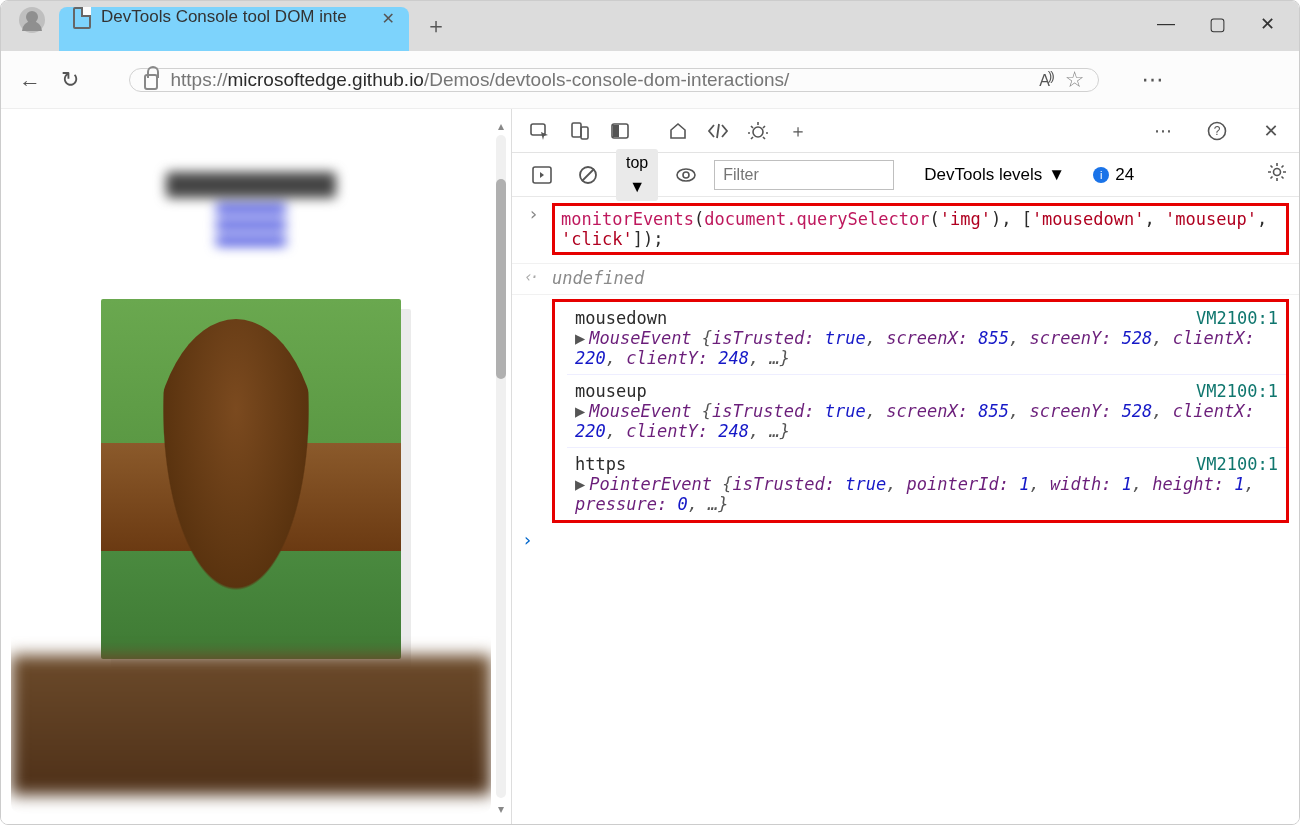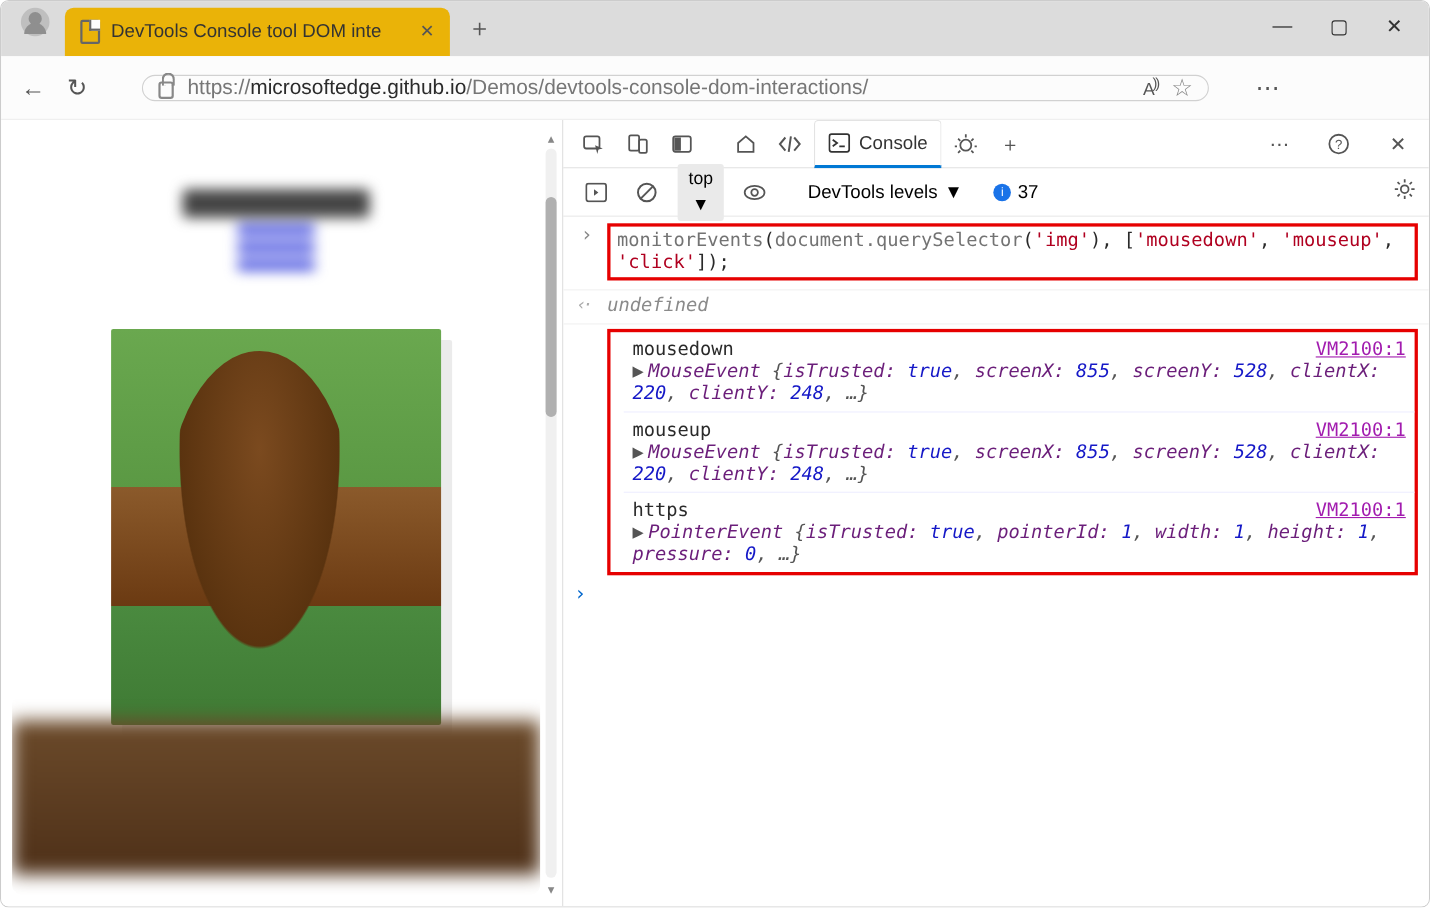--- a/index.html
+++ b/index.html
@@ -5,21 +5,21 @@
 * { box-sizing: border-box; margin: 0; padding: 0; }
 body { font-family: "Segoe UI", Arial, sans-serif; background: #fff; width: 1300px; height: 825px; overflow: hidden; }
 
 .window { width: 1300px; height: 825px; display: flex; flex-direction: column; border: 1px solid #ccc; border-radius: 8px; overflow: hidden; }
 
 .titlebar { height: 50px; background: #dcdcdc; display: flex; align-items: flex-end; position: relative; }
 .profile { width: 26px; height: 26px; border-radius: 50%; background: #bfbfbf; margin: 0 14px 12px 18px; position: relative; align-self: center; }
 .profile::before { content: ""; position: absolute; top: 4px; left: 7px; width: 12px; height: 12px; border-radius: 50%; background: #8f8f8f; }
 .profile::after { content: ""; position: absolute; bottom: 2px; left: 3px; width: 20px; height: 10px; border-radius: 10px 10px 0 0; background: #8f8f8f; }
 
-.tab { height: 44px; background: #eab308; border-radius: 8px 8px 0 0; display: flex; align-items: center; padding: 0 10px 0 14px; min-width: 350px; gap: 10px; }
+.tab { height: 44px; background: #7dd3fc; border-radius: 8px 8px 0 0; display: flex; padding: 0 10px 0 14px; min-width: 350px; gap: 10px; }
 .tab .doc-icon { width: 18px; height: 22px; border: 2px solid #666; border-radius: 2px; position: relative; }
 .tab .doc-icon::before { content: ""; position: absolute; top: -2px; right: -2px; width: 8px; height: 8px; background: #fcfcfc; border-left: 2px solid #666; border-bottom: 2px solid #666; }
 .tab-title { font-size: 17px; color: #333; white-space: nowrap; overflow: hidden; text-overflow: ellipsis; flex: 1; }
 .tab-close { color: #555; font-size: 16px; padding: 2px 4px; cursor: pointer; }
 
 .newtab { color: #555; font-size: 22px; padding: 0 16px; align-self: center; cursor: pointer; }
 
 .winctrl { position: absolute; right: 0; top: 0; display: flex; gap: 34px; padding: 12px 24px; color: #333; font-size: 18px; }
 .winctrl span { cursor: pointer; }
 
@@ -64,32 +64,32 @@
 .issue-badge { margin-left: 18px; display: flex; align-items: center; gap: 6px; font-size: 17px; }
 .issue-dot { width: 16px; height: 16px; border-radius: 50%; background: #1a73e8; display:flex; align-items:center; justify-content:center; color:#fff; font-size:11px; }
 .gear { margin-left: auto; font-size: 20px; color: #555; cursor:pointer; }
 
 .dt-body { flex: 1; font-family: "Consolas", monospace; font-size: 17px; overflow: auto; padding-bottom: 10px; }
 
 .cmd-row { padding: 6px 10px 8px 40px; position: relative; }
 .cmd-row::before { content: "›"; position: absolute; left: 16px; top: 6px; color: #888; font-size: 18px; }
 .redbox { border: 3px solid #e60000; padding: 3px 6px; }
 
-.code .fn { color: #737373; }
+.code .fn { color: #be185d; }
 .code .str { color: #b00020; }
 .code .punct { color: #2a2a2a; }
 
 .return-row { padding: 4px 10px 6px 40px; position: relative; color: #8a8a8a; border-top: 1px solid #f1f1f1; border-bottom: 1px solid #f1f1f1; font-style: italic; }
 .return-row::before { content: "‹·"; position: absolute; left: 12px; top: 4px; color: #aaa; font-size: 15px; letter-spacing:-3px; }
 
 .log-block { border: 3px solid #e60000; margin: 4px 10px 0 40px; padding-left: 12px; }
 .log-entry { padding: 6px 8px 6px 8px; border-top: 1px solid #eef; font-style: italic; }
 .log-entry:first-child { border-top: none; }
 .log-head { color: #2a2a2a; font-style: normal; display:flex; }
-.log-head .src { margin-left: auto; color: #a21caf; text-decoration: underline; cursor:pointer; font-style:normal; }
+.log-head .src { margin-left: auto; color: #0f766e; cursor:pointer; font-style:normal; }
 .expander { color: #555; margin-right: 4px; font-style: normal; }
 .obj .type { color: #6b1e7a; }
 .obj .key { color: #6b1e7a; }
 .obj .val-bool { color: #1518c7; }
 .obj .val-num { color: #1518c7; }
 .obj .brace { color: #555; }
 
 .prompt-row { padding: 6px 10px; color: #0066cc; font-size: 18px; }
 
 
@@ -174,27 +174,20 @@
         <span class="dt-icon">
           <svg width="20" height="20" viewBox="0 0 20 20">
               <path d="M3 9 L10 3 L17 9 V17 H3 Z" fill="none" stroke="#555" stroke-width="1.6"></path>
             </svg>
         </span>
         <span class="dt-icon">
           <svg width="24" height="20" viewBox="0 0 24 20">
               <path d="M8 4 L3 10 L8 16 M16 4 L21 10 L16 16 M13 3 L11 17" fill="none" stroke="#555" stroke-width="1.8"></path>
             </svg>
         </span>
-        <div class="dt-tab active">
-          <svg width="20" height="18" viewBox="0 0 20 18">
-              <rect x="1" y="1" width="18" height="16" rx="2" fill="none" stroke="#333" stroke-width="1.6"></rect>
-              <path d="M4 6 L8 9 L4 12 M10 12 H15" stroke="#333" stroke-width="1.6" fill="none"></path>
-            </svg>
-          <span>Console</span>
-        </div>
         <span class="dt-icon">
           <svg width="22" height="20" viewBox="0 0 22 20">
               <circle cx="11" cy="11" r="5" fill="none" stroke="#555" stroke-width="1.6"></circle>
               <path d="M11 1 V4 M4 5 L6 7 M18 5 L16 7 M3 12 H1 M21 12 H19 M6 16 L4 18 M16 16 L18 18" stroke="#555" stroke-width="1.6"></path>
             </svg>
         </span>
         <span class="dt-icon">＋</span>
         <div class="dt-right">
           <span class="dt-icon">⋯</span>
           <span class="dt-icon">
@@ -223,27 +216,28 @@
         <div class="ctx">
           <span>top</span>
           <span>▼</span>
         </div>
         <span class="dt-icon">
           <svg width="22" height="16" viewBox="0 0 22 16">
               <ellipse cx="11" cy="8" rx="9" ry="6" fill="none" stroke="#555" stroke-width="1.6"></ellipse>
               <circle cx="11" cy="8" r="3" fill="none" stroke="#555" stroke-width="1.6"></circle>
             </svg>
         </span>
+        <input class="filter-input" placeholder="Filter" style="">
         <div class="levels">
           <span>DevTools levels</span>
           <span>▼</span>
         </div>
         <div class="issue-badge">
           <span class="issue-dot">i</span>
-          <span>37</span>
+          <span>24</span>
         </div>
         <span class="gear">
           <svg width="20" height="20" viewBox="0 0 20 20">
               <circle cx="10" cy="10" r="3.5" fill="none" stroke="#555" stroke-width="1.6"></circle>
               <path d="M10 1v3M10 16v3M1 10h3M16 10h3M3.5 3.5l2 2M14.5 14.5l2 2M16.5 3.5l-2 2M5.5 14.5l-2 2" stroke="#555" stroke-width="1.6"></path>
             </svg>
         </span>
       </div>
 
       <div class="dt-body">

